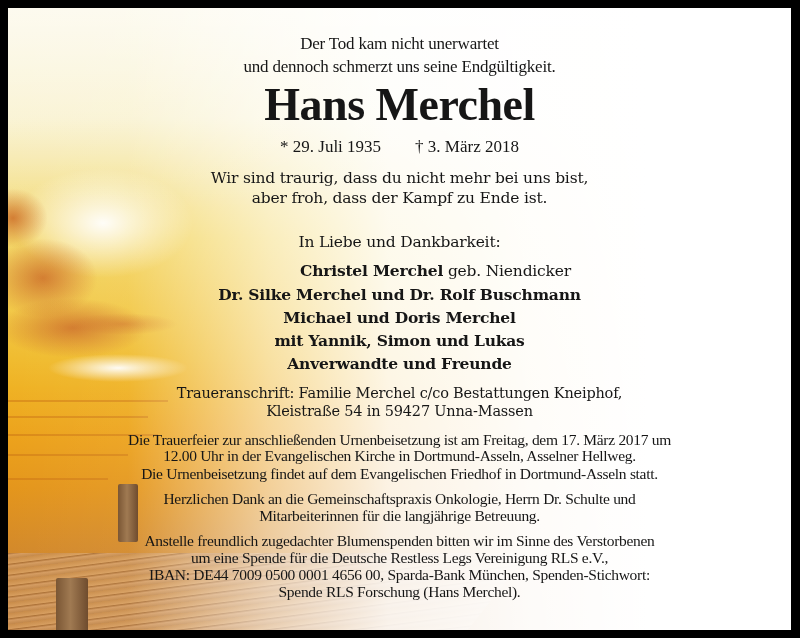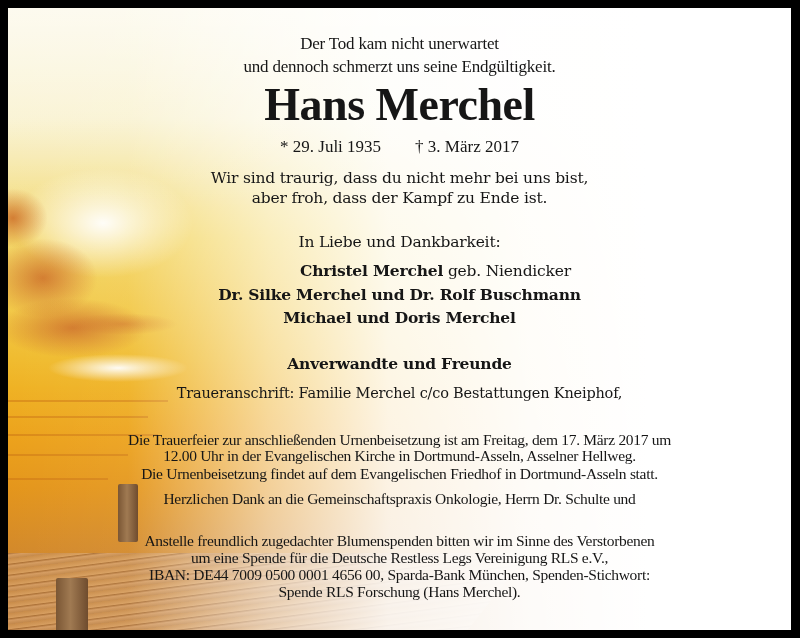--- a/index.html
+++ b/index.html
@@ -102,41 +102,44 @@
     <div class="post" style="left:48px;top:570px;width:32px;height:60px;"></div>
   </div>
 
   <div class="text">
     <div class="line intro" style="top:26px;">Der Tod kam nicht unerwartet</div>
     <div class="line intro" style="top:49px;">und dennoch schmerzt uns seine Endgültigkeit.</div>
 
     <div class="line name" style="top:70px;">Hans Merchel</div>
 
     <div class="line dates" style="top:129px;">
-      <span>* 29. Juli 1935</span><span class="gap"></span><span>† 3. März 2017</span>
+      <span>* 29. Juli 1935</span><span class="gap"></span><span>† 3. März 2018</span>
     </div>
 
     <div class="line verse" style="top:161px;">Wir sind traurig, dass du nicht mehr bei uns bist,</div>
     <div class="line verse" style="top:181px;">aber froh, dass der Kampf zu Ende ist.</div>
 
     <div class="line verse" style="top:225px;">In Liebe und Dankbarkeit:</div>
 
     <div class="line family" style="top:253px;padding-left:36px;">
       <span>Christel Merchel</span><span class="normal"> geb. Niendicker</span>
     </div>
     <div class="line family" style="top:277px;">Dr. Silke Merchel und Dr. Rolf Buschmann</div>
     <div class="line family" style="top:300px;">Michael und Doris Merchel</div>
+    <div class="line family" style="top:323px;">mit Yannik, Simon und Lukas</div>
     <div class="line family" style="top:346px;">Anverwandte und Freunde</div>
 
     <div class="line addr" style="top:377px;">Traueranschrift: Familie Merchel c/co Bestattungen Kneiphof,</div>
+    <div class="line addr" style="top:395px;">Kleistraße 54 in 59427 Unna-Massen</div>
 
     <div class="line small" style="top:423px;">Die Trauerfeier zur anschließenden Urnenbeisetzung ist am Freitag, dem 17. März 2017 um</div>
     <div class="line small" style="top:439px;">12.00 Uhr in der Evangelischen Kirche in Dortmund-Asseln, Asselner Hellweg.</div>
     <div class="line small" style="top:457px;">Die Urnenbeisetzung findet auf dem Evangelischen Friedhof in Dortmund-Asseln statt.</div>
 
     <div class="line small" style="top:482px;">Herzlichen Dank an die Gemeinschaftspraxis Onkologie, Herrn Dr. Schulte und</div>
+    <div class="line small" style="top:499px;">Mitarbeiterinnen für die langjährige Betreuung.</div>
 
     <div class="line small" style="top:524px;">Anstelle freundlich zugedachter Blumenspenden bitten wir im Sinne des Verstorbenen</div>
     <div class="line small" style="top:541px;">um eine Spende für die Deutsche Restless Legs Vereinigung RLS e.V.,</div>
     <div class="line small" style="top:558px;">IBAN: DE44 7009 0500 0001 4656 00, Sparda-Bank München, Spenden-Stichwort:</div>
     <div class="line small" style="top:575px;text-align:center;">Spende RLS Forschung (Hans Merchel).</div>
   </div>
 </div>
 
 </body></html>

